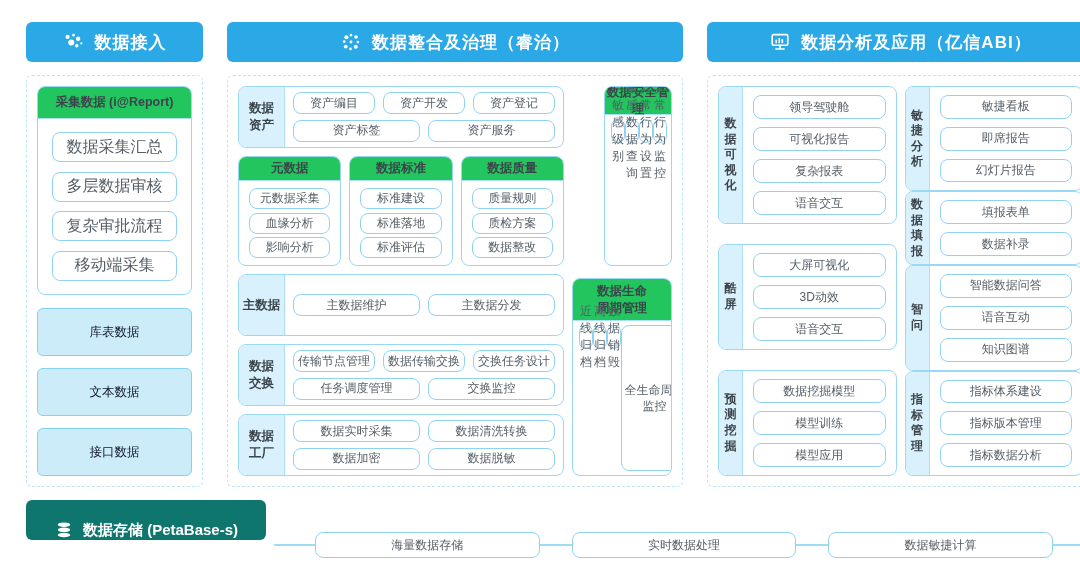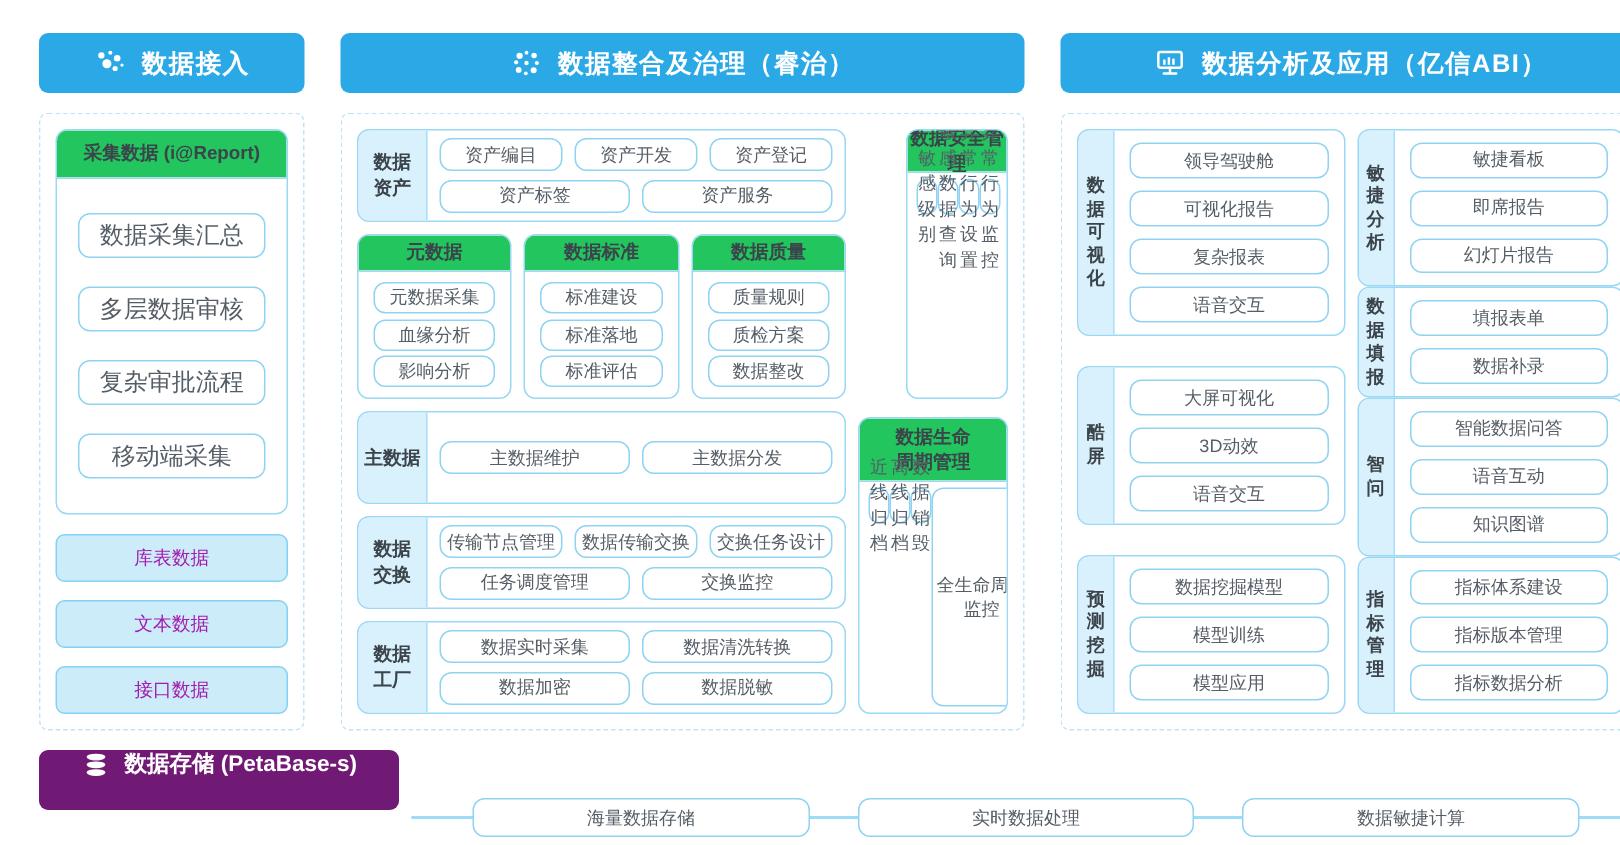--- a/index.html
+++ b/index.html
@@ -22,22 +22,22 @@
   .card-hd { background:#22c55e; border-bottom:1px solid #aadff7; display:flex; align-items:center;
              justify-content:center; font-size:12.5px; font-weight:bold; color:#3c444b; text-align:center; }
 
   
   .lp { display:flex; flex-direction:column; }
   .lp .collect { flex:1; margin-bottom:13px; }
   .lp .card-hd { height:32px; }
   .lp-items { flex:1; display:flex; flex-direction:column; justify-content:space-evenly; padding:4px 14px; }
   .lp-items .box { height:30px; font-size:16px; }
   .lp-sources { display:flex; flex-direction:column; gap:12px; }
-  .fbox { height:32px; background:#cdecfa; border:1px solid #84d1f3; border-radius:6px; display:flex;
-          align-items:center; justify-content:center; font-size:12.5px; color:#a21caf; }
+  .fbox { height:48px; background:#cdecfa; border:1px solid #84d1f3; border-radius:6px; display:flex;
+          align-items:center; justify-content:center; font-size:12.5px; color:#0f172a; }
 
   
   .mp { display:flex; gap:8px; }
   .mp-left { flex:1; display:flex; flex-direction:column; justify-content:space-between; }
   .grp { display:flex; border:1px solid #9ad8f5; border-radius:8px; overflow:hidden; height:62px; background:#fff; }
   .grp-label { width:46px; background:#d9f1fc; border-right:1px solid #aadff7; display:flex; align-items:center;
                justify-content:center; font-size:12.5px; font-weight:bold; color:#3c444b; text-align:center; }
   .grp-body { flex:1; display:flex; flex-direction:column; justify-content:space-evenly; padding:5px 8px; gap:5px; }
   .grp-row { display:flex; gap:8px; }
   .grp-row .box { flex:1; height:22px; }
@@ -65,21 +65,21 @@
   .vgrp-body .box { height:24px; }
 
   
   .w1 { display:inline-block; width:1.15em; line-height:1.3; text-align:center; }
   .w2 { display:inline-block; width:2.3em; line-height:1.35; text-align:center; }
   .w4 { display:inline-block; width:4.3em; line-height:1.35; text-align:center; }
   .w5 { display:inline-block; width:5.4em; line-height:1.35; text-align:center; }
 
   
   .bottom { grid-column:1 / 4; display:flex; gap:8px; }
-  .storage { width:240px; background:#701a75; border-radius:6px; color:#fff; display:flex; align-items:flex-start;
+  .storage { width:240px; background:#0f766e; border-radius:6px; color:#fff; display:flex; align-items:flex-end;
              justify-content:center; gap:9px; font-size:15px; font-weight:bold; }
   .bcontain { flex:1; border:1px solid #9ddcf7; border-radius:8px; display:flex; align-items:center;
               justify-content:space-evenly; padding:0 8px; background:#a16207;margin-top:44px; }
   .bbox { width:28%; height:26px; }
 </style>
 </head>
 <body>
 
 <div class="stage">
   <div class="grid">

